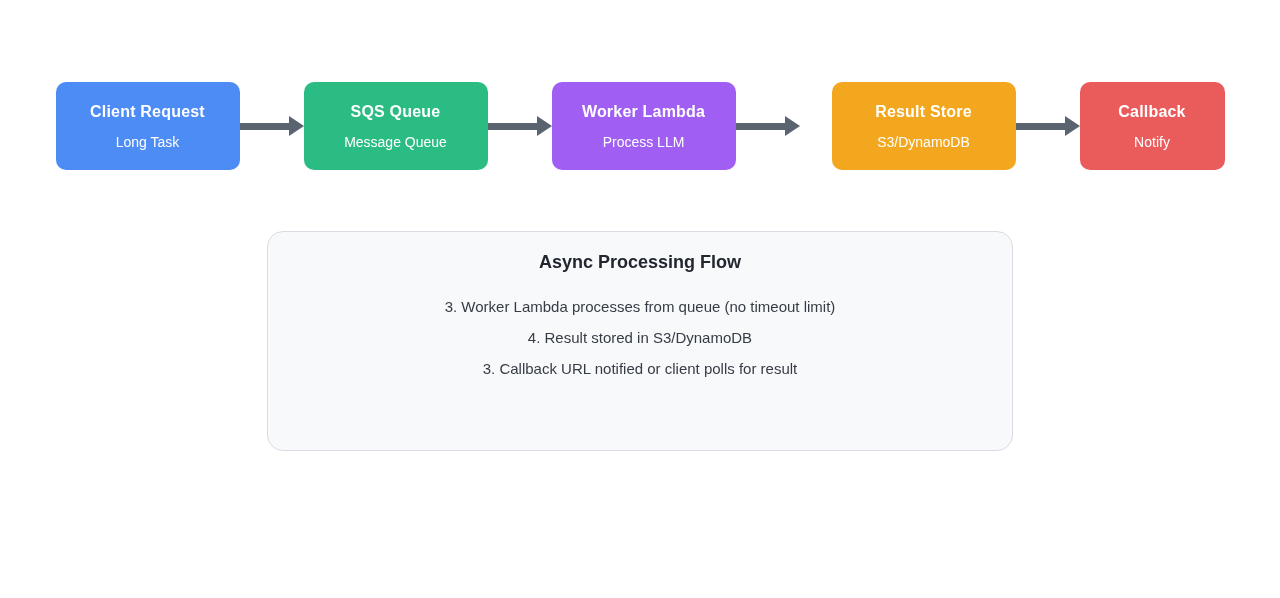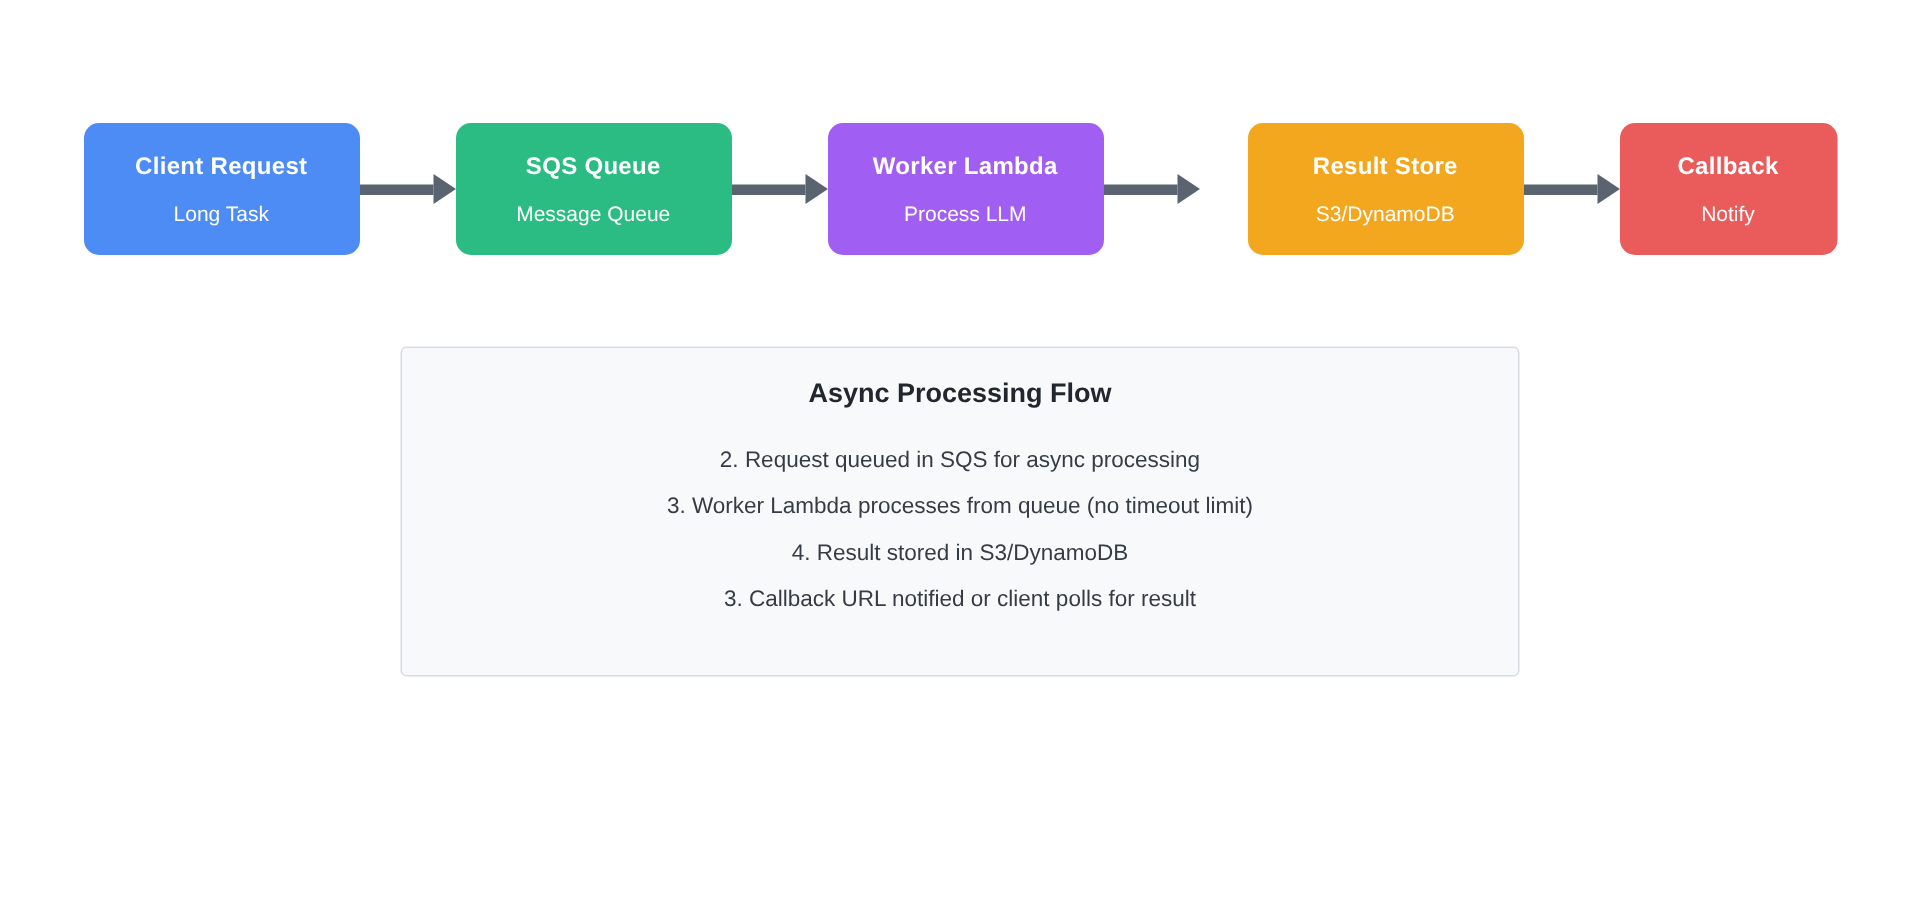--- a/index.html
+++ b/index.html
@@ -46,21 +46,21 @@
     border-top: 10px solid transparent;
     border-bottom: 10px solid transparent;
     border-left: 15px solid var(--arrow-color, #596470);
   }
 
   .panel {
     width: 746px; height: 220px;
     margin: 61px auto 0;
     background: #f8f9fb;
     border: 1px solid #d8dce2;
-    border-radius: 4px;
+    border-radius: 16px;
     padding: 20px 20px 6px;
   }
   .panel-title {
     text-align: center;
     font-size: 18px;
     font-weight: bold;
     color: #21262f;
     line-height: 21px;
   }
   .steps { margin-top: 18px; }
@@ -122,20 +122,19 @@
     <div class="node node-callback" style="background-color: rgb(234, 92, 92);">
       <div class="node-title">Callback</div>
       <div class="node-subtitle">Notify</div>
     </div>
 
   </div>
 
   <div class="panel">
     <div class="panel-title">Async Processing Flow</div>
     <div class="steps">
-      <div class="step">2. Request queued in SQS for async processing</div>
       <div class="step">3. Worker Lambda processes from queue (no timeout limit)</div>
       <div class="step">4. Result stored in S3/DynamoDB</div>
       <div class="step">3. Callback URL notified or client polls for result</div>
     </div>
   </div>
 
 </div>
 
 </body></html>

